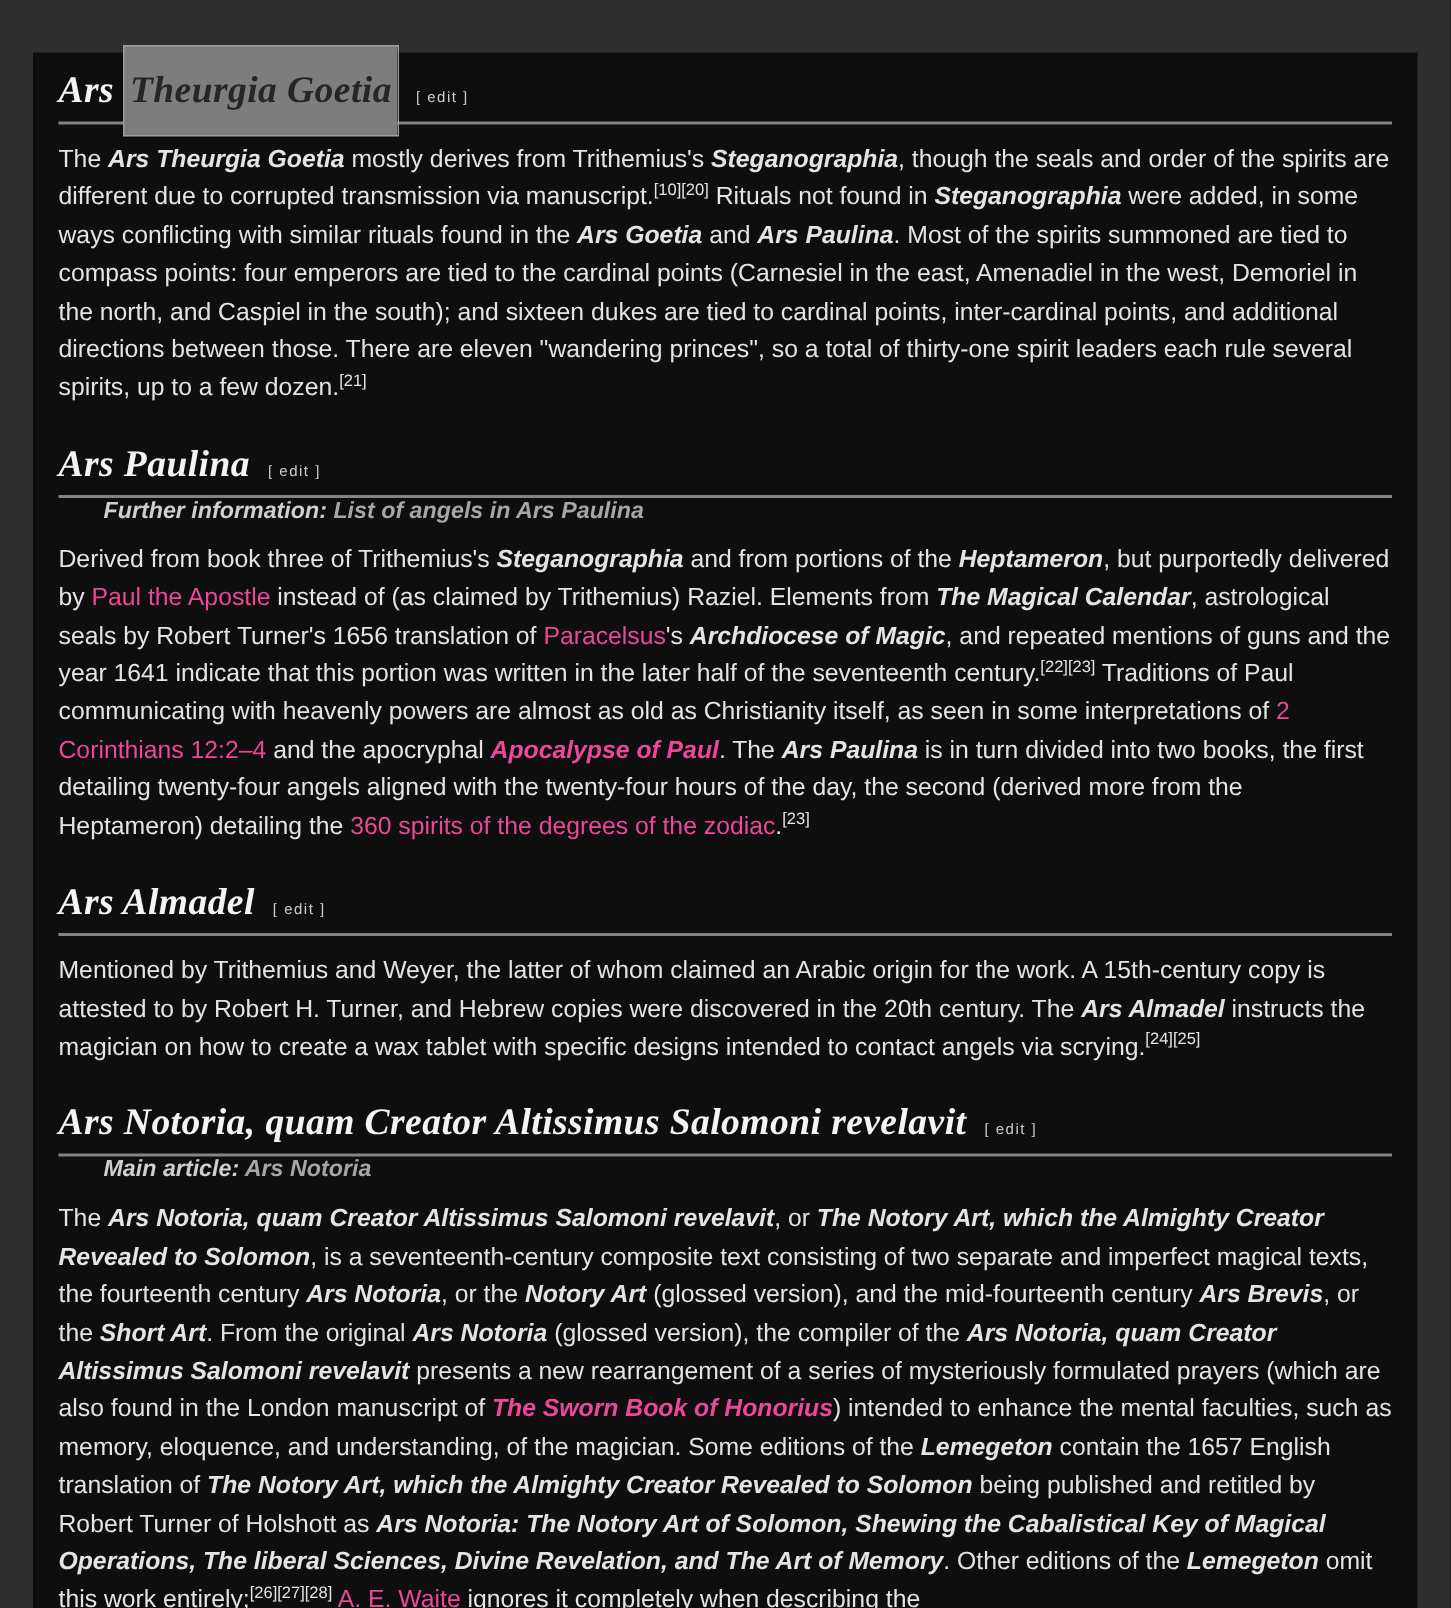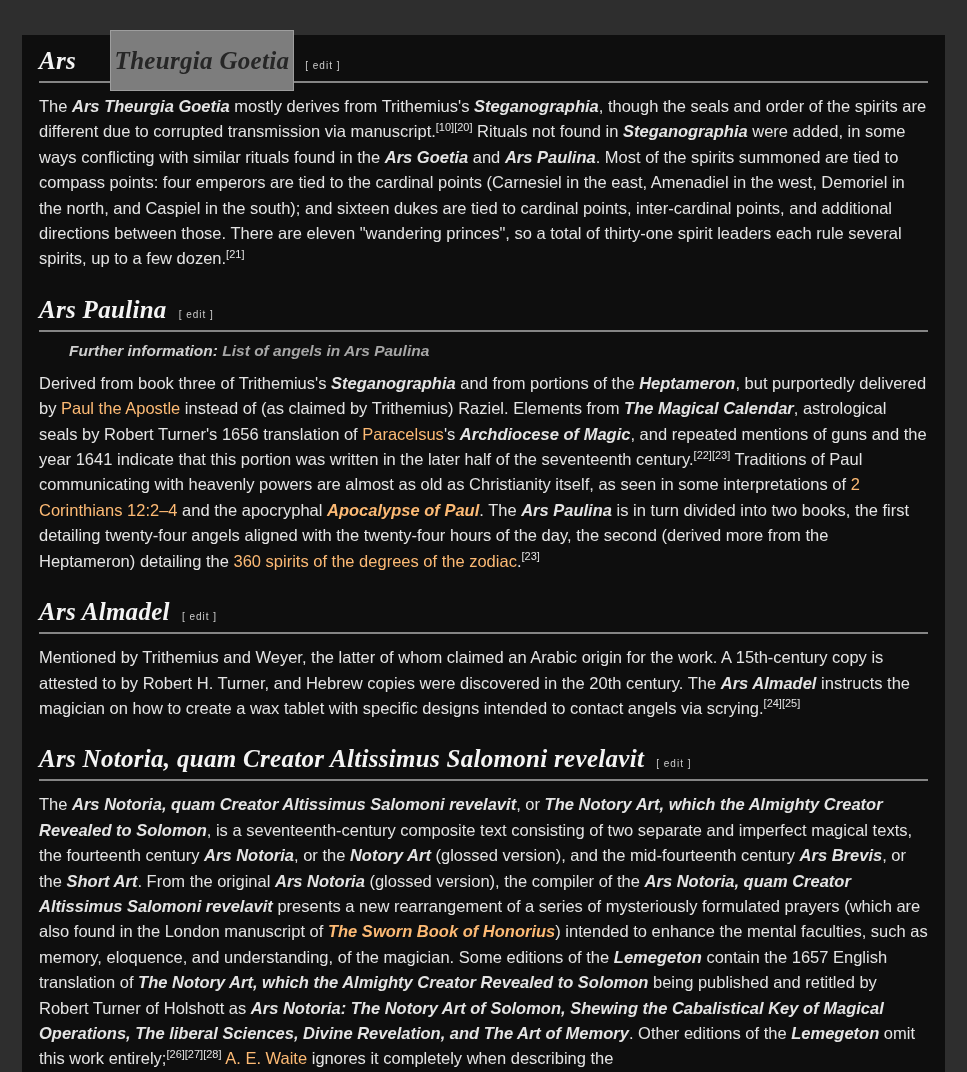--- a/index.html
+++ b/index.html
@@ -29,38 +29,37 @@
   .heading {
     font-family:"Liberation Serif", serif;
     font-style:italic; font-weight:400;
     font-size:25px; color:#f4f4f4;
     margin:0; letter-spacing:0.3px;
   }
   .heading .hl {
     background:#7d7d7d; color:#262626;
     box-shadow:0 0 0 1px #9e9e9e;
     padding:16px 4px;
-    margin-left:28px;
   }
   .edit {
     font-size:10px; color:#cdcdcd;
     white-space:nowrap; cursor:pointer;
     letter-spacing:1px;
   }
   .hatnote {
     font-style:italic; font-size:15.5px;
-    color:#cfcfcf; margin:10px 0 0 30px;
+    color:#cfcfcf; margin:0 0 0 30px;
   }
   .para {
     font-size:16.5px; line-height:25.4px;
     margin:11px 0 0 0; color:#e4e4e4;
     text-align:left;
   }
   .it { font-style:italic;font-weight:bold; }
-  .lnk { color:#fdba74; cursor:pointer; }
+  .lnk { color:#ec4899; cursor:pointer; }
   .hatnote .lnk { color:#a6a6a6; }
   sup.ref {
     font-size:11px; line-height:0;
     color:#e4e4e4; cursor:pointer;
     vertical-align:super;
     margin-top:32px;
   }
 </style>
 </head>
 <body>
@@ -90,16 +89,17 @@
       <span class="edit">[ edit ]</span>
     </div>
     <p class="para"><span>Mentioned by Trithemius and Weyer, the latter of whom claimed an Arabic origin for the work. A 15th-century copy is attested to by Robert H. Turner, and Hebrew copies were discovered in the 20th century. The </span><span class="it">Ars Almadel</span><span> instructs the magician on how to create a wax tablet with specific designs intended to contact angels via scrying.</span><sup class="ref">[24][25]</sup></p>
   </section>
 
   <section>
     <div class="h-row">
       <h3 class="heading"><span class="it">Ars Notoria, quam Creator Altissimus Salomoni revelavit</span></h3>
       <span class="edit">[ edit ]</span>
     </div>
+    <div class="hatnote"><span class="it">Main article: </span><span class="it lnk">Ars Notoria</span></div>
     <p class="para"><span>The </span><span class="it">Ars Notoria, quam Creator Altissimus Salomoni revelavit</span><span>, or </span><span class="it">The Notory Art, which the Almighty Creator Revealed to Solomon</span><span>, is a seventeenth-century composite text consisting of two separate and imperfect magical texts, the fourteenth century </span><span class="it">Ars Notoria</span><span>, or the </span><span class="it">Notory Art</span><span> (glossed version), and the mid-fourteenth century </span><span class="it">Ars Brevis</span><span>, or the </span><span class="it">Short Art</span><span>. From the original </span><span class="it">Ars Notoria</span><span> (glossed version), the compiler of the </span><span class="it">Ars Notoria, quam Creator Altissimus Salomoni revelavit</span><span> presents a new rearrangement of a series of mysteriously formulated prayers (which are also found in the London manuscript of </span><span class="it lnk">The Sworn Book of Honorius</span><span>) intended to enhance the mental faculties, such as memory, eloquence, and understanding, of the magician. Some editions of the </span><span class="it">Lemegeton</span><span> contain the 1657 English translation of </span><span class="it">The Notory Art, which the Almighty Creator Revealed to Solomon</span><span> being published and retitled by Robert Turner of Holshott as </span><span class="it">Ars Notoria: The Notory Art of Solomon, Shewing the Cabalistical Key of Magical Operations, The liberal Sciences, Divine Revelation, and The Art of Memory</span><span>. Other editions of the </span><span class="it">Lemegeton</span><span> omit this work entirely;</span><sup class="ref">[26][27][28]</sup><span> </span><span class="lnk">A. E. Waite</span><span> ignores it completely when describing the </span></p>
   </section>
 
 </div>
 
 </body></html>

